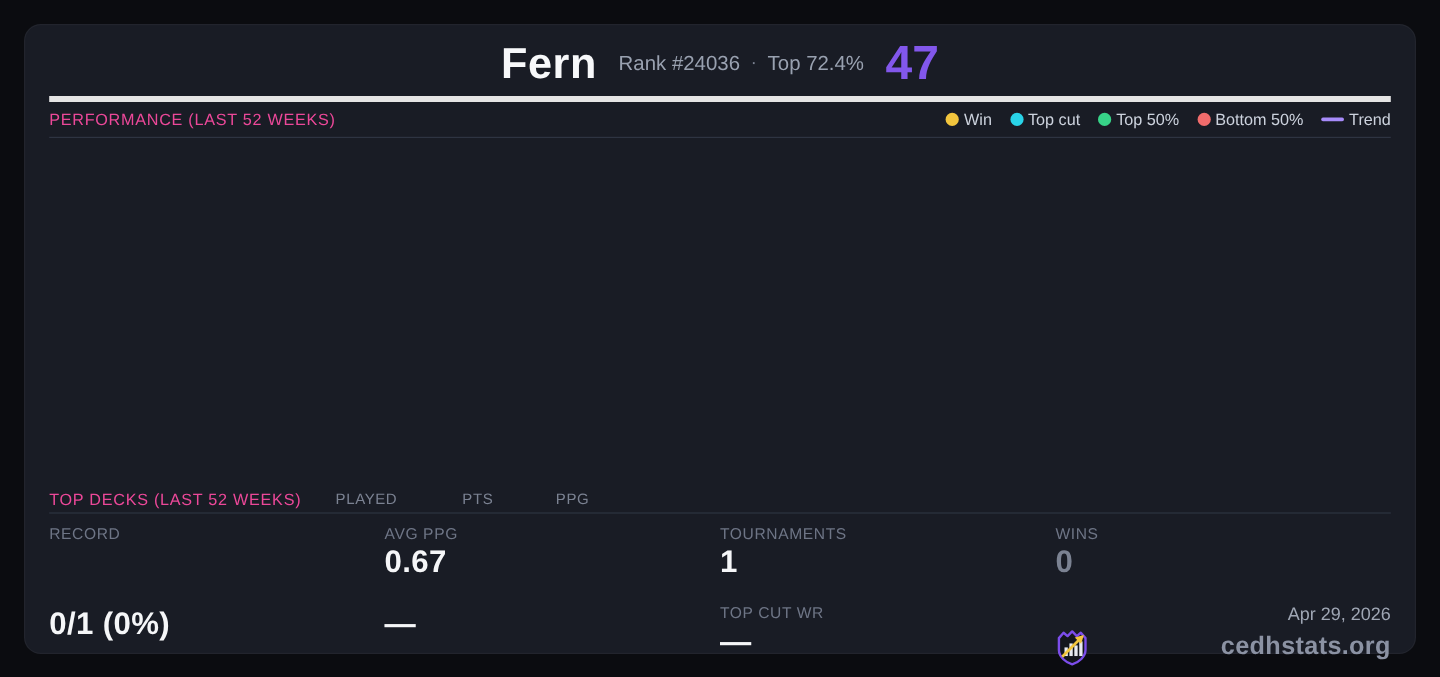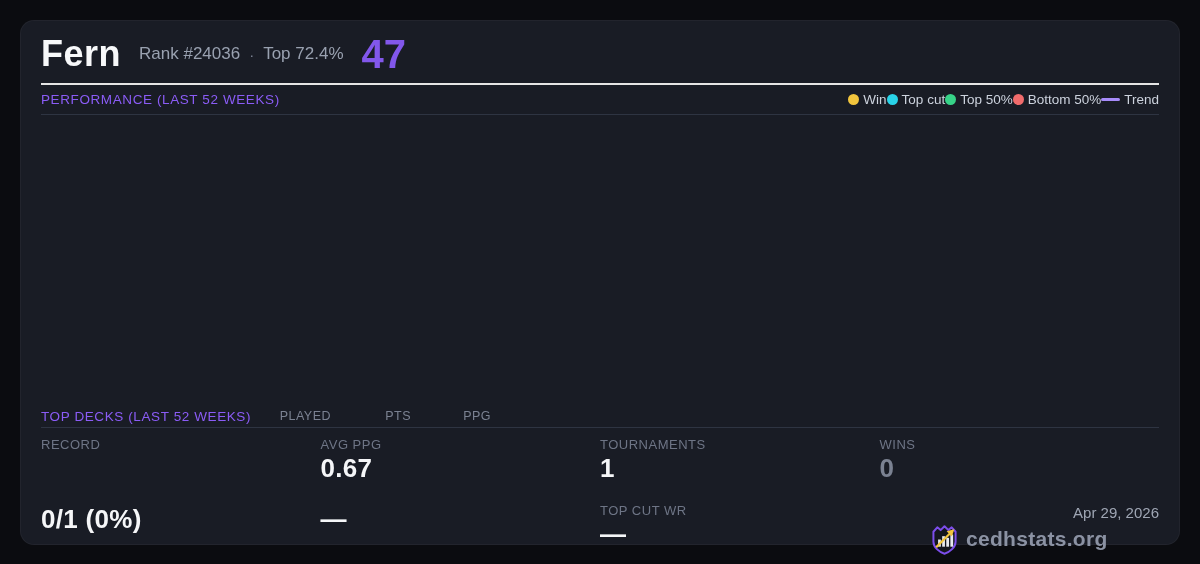--- a/index.html
+++ b/index.html
@@ -14,39 +14,39 @@
     left: 20px; top: 20px;
     width: 1160px; height: 525px;
     background: #191c25;
     border: 1px solid rgba(255,255,255,0.04);
     border-radius: 14px;
     padding: 0 20px;
   }
   
   .card-header {
     height: 64px;
-    display: flex; align-items: center; justify-content: flex-start;
-    border-bottom: 2px solid #e5e5e5;
+    display: flex; align-items: center; justify-content: center;
+    border-bottom: 5px solid #e5e5e5;
     padding-top: 4px;
   }
   .player-name {
     font-size: 36px; font-weight: 700; color: #f7f8fa; letter-spacing: 0.5px;
   }
   .header-right { display: flex; align-items: center; gap: 18px; }
   .rank-line { display: flex; align-items: center; gap: 9px; color: #99a1b0; font-size: 17px; margin-left: 18px; }
   .rank-sep { color: #7b8292; font-size: 15px; }
   .score { font-size: 40px; font-weight: 800; color: #8257eb; line-height: 1; }
   
   .perf-row {
     height: 30px;
     display: flex; align-items: center; justify-content: space-between;
     border-bottom: 1px solid #2e3442;
   }
-  .section-title { color: #8b5cf6; font-size: 13.5px; letter-spacing: 0.6px; }
-  .legend { display: flex; align-items: flex-end; }
+  .section-title { color: #ec4899; font-size: 13.5px; letter-spacing: 0.6px; }
+  .legend { display: flex; align-items: flex-end; gap: 15px; }
   .legend-item { display: flex; align-items: center; gap: 4px; color: #ccd2dd; font-size: 13.5px; }
   .dot { width: 11px; height: 11px; border-radius: 50%; flex: 0 0 auto; }
   .trend-line { width: 19px; height: 3px; border-radius: 2px; flex: 0 0 auto; }
   
   .chart-area { height: 290px; }
   
   .topdecks-row {
     height: 23px;
     display: flex; align-items: center; justify-content: flex-start;
     border-bottom: 1px solid #2e3442;
@@ -65,21 +65,21 @@
     color: #f5f6f8; font-size: 26px; font-weight: 700;
     margin-top: 2px; line-height: 1.1; letter-spacing: 0.3px;
   }
   .value-dim { color: #7b8292; }
   .rec-win  { color: #4ade80; }
   .rec-loss { color: #f16c6c; }
   .rec-draw { color: #94a0b4; }
   
   .footer-cell { text-align: right; }
   .date { color: #9fa6b4; font-size: 15px; margin-top: 1px; }
-  .site-row { display: flex; justify-content: center; align-items: center; gap: 8px; margin-top: 3px; }
+  .site-row { display: flex; justify-content: space-between; align-items: center; gap: 8px; margin-top: 3px; }
   .site-name { color: #8b92a3; font-size: 21px; font-weight: 700; letter-spacing: 0.3px; }
   .logo-svg { display: block; }
 </style>
 </head>
 <body>
 
 <div class="card">
 
   <div class="card-header">
     <div class="player-name">Fern</div>

